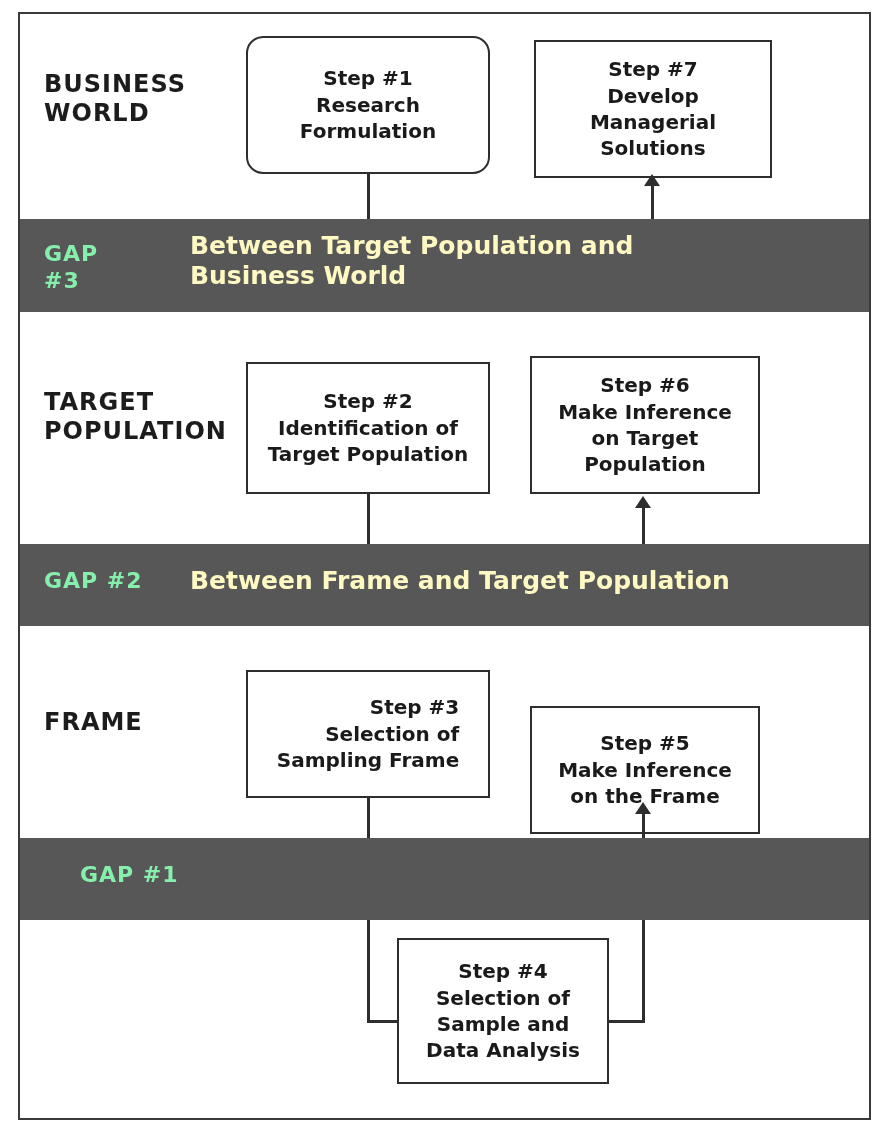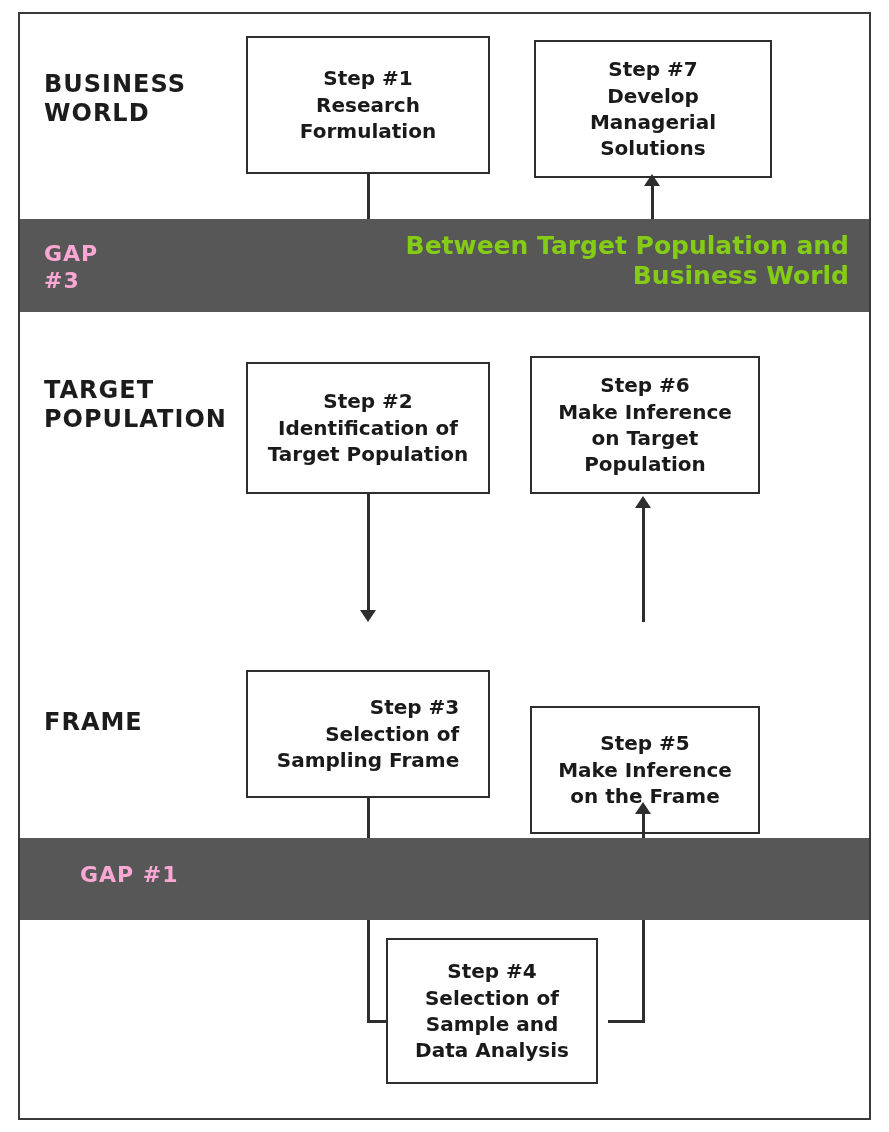--- a/index.html
+++ b/index.html
@@ -43,29 +43,29 @@
   .row-label {
     position: absolute;
     left: 24px;
     font-weight: bold;
     letter-spacing: 1px;
     color: #1c1c1c;
     line-height: 1.22;
     font-size: 24px;
   }
   .gap .row-label {
-    color: #f9a8d4;
+    color: #86efac;
     font-size: 22px;
   }
   .gap-text {
     position: absolute;
     left: 170px;
     right: 20px;
-    text-align: right;
-    color: #84cc16;
+    text-align: left;
+    color: #fef9c3;
     font-weight: bold;
     font-size: 25px;
     line-height: 1.2;
   }
   .step-box {
     position: absolute;
     border: 2px solid #2e2e2e;
     background: #ffffff;
     box-sizing: border-box;
     display: flex;
@@ -116,21 +116,21 @@
 <body>
 
 <div id="diagram">
   <div class="outer-frame">
 
     <div class="band white" style="top:0px; height:205px;">
       <div class="row-label" style="top:56px; white-space: pre-line;">BUSINESS
 WORLD</div>
     </div>
 
-    <div class="step-box" style="left:226px; top:22px; width:244px; height:138px;">
+    <div class="step-box" style="left:226px; top:22px; width:244px; height:138px;border-radius:17px;">
       <span class="txt">Step #1
 Research
 Formulation</span>
     </div>
 
     <div class="step-box" style="left:514px; top:26px; width:238px; height:138px;">
       <span class="txt">Step #7
 Develop
 Managerial
 Solutions</span>
@@ -143,21 +143,21 @@
     <div class="head head-up" style="left:624px; top:160px;"></div>
 
     <div class="band gap" style="top:205px; height:93px;">
       <div class="row-label" style="top:22px; white-space: pre-line;">GAP
 #3</div>
       <div class="gap-text" style="top:12px; white-space: pre-line;">Between Target Population and
 Business World</div>
     </div>
 
     <div class="band white" style="top:298px; height:232px;">
-      <div class="row-label" style="top:64px; white-space: pre-line;">TARGET
+      <div class="row-label" style="top:76px; white-space: pre-line;">TARGET
 POPULATION</div>
     </div>
 
     <div class="step-box" style="left:226px; top:348px; width:244px; height:132px;">
       <span class="txt">Step #2
 Identification of
 Target Population</span>
     </div>
 
     <div class="step-box" style="left:510px; top:342px; width:230px; height:138px;text-align:center;">
@@ -166,20 +166,24 @@
 on Target
 Population</span>
     </div>
 
     <div class="arrow arrow-v" style="left:347px; top:480px; height:118px;"></div>
     <div class="head head-down" style="left:340px; top:596px;"></div>
 
     <div class="arrow arrow-v" style="left:622px; top:492px; height:116px;"></div>
     <div class="head head-up" style="left:615px; top:482px;"></div>
 
+    <div class="band gap" style="top:530px; height:82px;">
+      <div class="row-label" style="top:24px; white-space: pre-line;">GAP #2</div>
+      <div class="gap-text" style="top:22px; white-space: pre-line;">Between Frame and Target Population</div>
+    </div>
 
     <div class="band white" style="top:612px; height:212px;">
       <div class="row-label" style="top:82px; white-space: pre-line;">FRAME</div>
     </div>
 
     <div class="step-box" style="left:226px; top:656px; width:244px; height:128px;text-align:right;">
       <span class="txt">Step #3
 Selection of
 Sampling Frame</span>
     </div>
@@ -196,21 +200,21 @@
 
     <div class="arrow arrow-v" style="left:622px; top:798px; height:208px;"></div>
     <div class="arrow arrow-h" style="left:588px; top:1006px; width:37px;"></div>
     <div class="head head-up" style="left:615px; top:788px;"></div>
 
     <div class="band gap" style="top:824px; height:82px;">
       <div class="row-label" style="top:24px; white-space: pre-line; margin-left: 36px;">GAP #1</div>
     </div>
 
 
-    <div class="step-box" style="left:366px; top:924px; width:212px; height:146px;">
+    <div class="step-box" style="left:377px; top:924px; width:212px; height:146px;">
       <span class="txt">Step #4
 Selection of
 Sample and
 Data Analysis</span>
     </div>
 
   </div>
 </div>
 
 </body></html>

